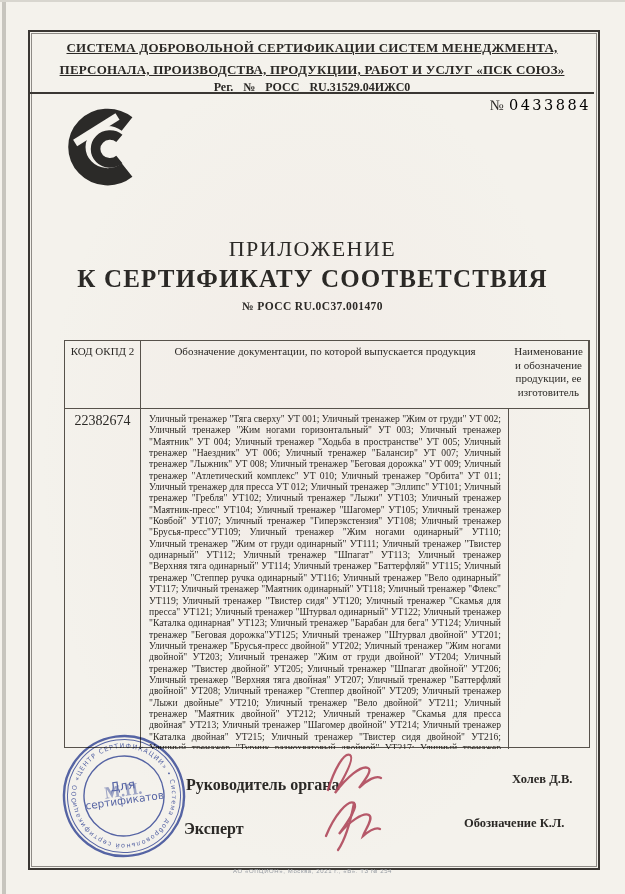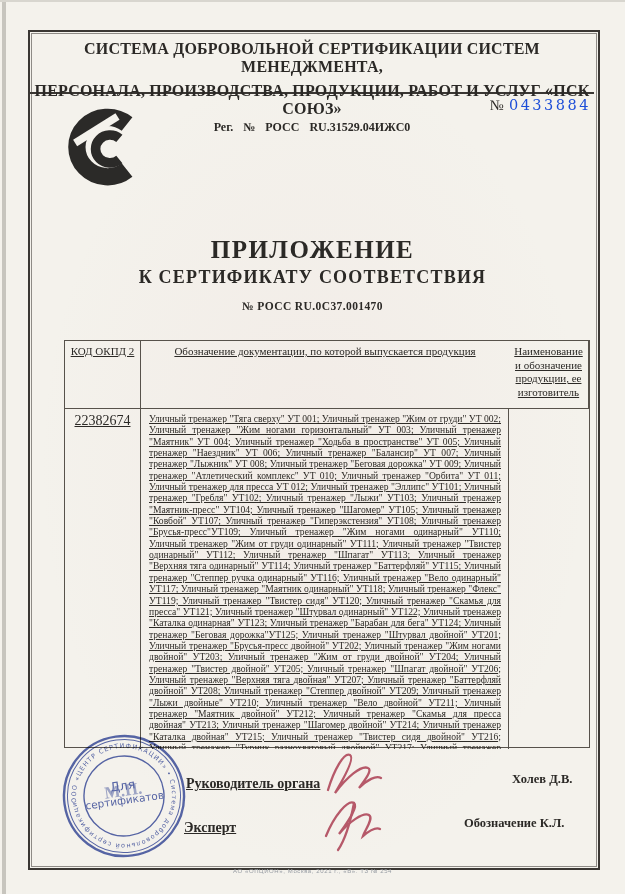--- a/index.html
+++ b/index.html
@@ -15,49 +15,49 @@
     background:radial-gradient(ellipse at 50% 52%, rgba(225,178,184,0.10), rgba(225,178,184,0) 62%);}
   .scan-edge{position:absolute;left:2px;top:0;bottom:0;width:4px;background:#c7c5be;}
   .scan-edge-top{position:absolute;left:0;top:0;right:0;height:2px;background:#d8d6cf;}
 
   .frame{position:absolute;left:28px;top:30px;width:568px;height:836px;
     border:2px solid #3a3733;}
   .frame::before{content:"";position:absolute;inset:1px;border:1px solid rgba(58,55,51,0.55);}
 
   .cert-header{position:absolute;left:30px;top:32px;width:564px;height:60px;
     border-bottom:2px solid #3a3733;text-align:center;}
-  .cert-header .h-line{font-weight:bold;font-size:16px;letter-spacing:0.2px;margin-top:6px;}
+  .cert-header .h-line{font-weight:bold;font-size:13px;letter-spacing:0.2px;margin-top:6px;text-decoration:underline;}
   .cert-header .h-line.first{margin-top:8px;}
   .cert-header .h-reg{font-weight:bold;font-size:12px;margin-top:2px;word-spacing:7px;}
 
   .logo{position:absolute;left:56px;top:104px;width:96px;height:88px;}
 
   .blank-no{position:absolute;right:34px;top:97px;font-size:14.5px;letter-spacing:1px;}
   .blank-no .no-sign{color:#2b2926;}
-  .blank-no .no-digits{color:#1d4ed8;font-family:"DejaVu Serif",serif;letter-spacing:2.5px;font-weight:500;}
+  .blank-no .no-digits{color:#000000;font-family:"DejaVu Serif",serif;letter-spacing:2.5px;font-weight:500;}
 
   .doc-title{position:absolute;left:0;right:0;top:236px;text-align:center;}
-  .doc-title .t1{font-size:25px;font-weight:bold;letter-spacing:1.5px;}
-  .doc-title .t2{font-size:18px;font-weight:bold;letter-spacing:1.2px;margin-top:3px;}
+  .doc-title .t1{font-size:22px;font-weight:normal;letter-spacing:1.5px;}
+  .doc-title .t2{font-size:25px;font-weight:bold;letter-spacing:1.2px;margin-top:3px;}
   .cert-no{position:absolute;left:0;right:0;top:300px;text-align:center;
     font-size:11.5px;font-weight:bold;letter-spacing:0.4px;}
 
   .cert-table{position:absolute;left:64px;top:340px;width:526px;height:408px;
     display:grid;grid-template-columns:76px 368px 80px;grid-template-rows:68px 340px;
     border:1px solid #57524b;box-sizing:border-box;background:transparent;}
   .cell{border-right:1px solid #57524b;border-bottom:1px solid #57524b;
-    box-sizing:border-box;overflow:hidden;text-decoration:underline;}
+    box-sizing:border-box;overflow:hidden;}
   .cell.last-col{border-right:none;}
   .cell.last-row{border-bottom:none;}
   .th{font-size:11px;text-align:center;padding:4px 3px 0 3px;line-height:13.5px;}
   .td-code{font-size:14px;text-align:center;padding-top:4px;}
   .td-products{font-size:9.6px;line-height:11.35px;text-align:justify;
     padding:4px 7px 0 8px;color:#2e2b27;}
 
-  .sig-label{position:absolute;font-weight:bold;font-size:14px;text-decoration:underline;}
+  .sig-label{position:absolute;font-weight:bold;font-size:16px;}
   .sig-name{position:absolute;font-weight:bold;font-size:12.5px;}
   #sig-label-head{left:186px;top:776px;}
   #sig-name-head{left:468px;top:772px;margin-left:44px;}
   #sig-label-expert{left:184px;top:820px;}
   #sig-name-expert{left:464px;top:816px;}
 
   .signature-svg{position:absolute;left:312px;top:744px;width:100px;height:108px;}
   .stamp-svg{position:absolute;left:52px;top:730px;width:144px;height:132px;
     opacity:0.88;mix-blend-mode:multiply;transform:rotate(-8deg);}
 

